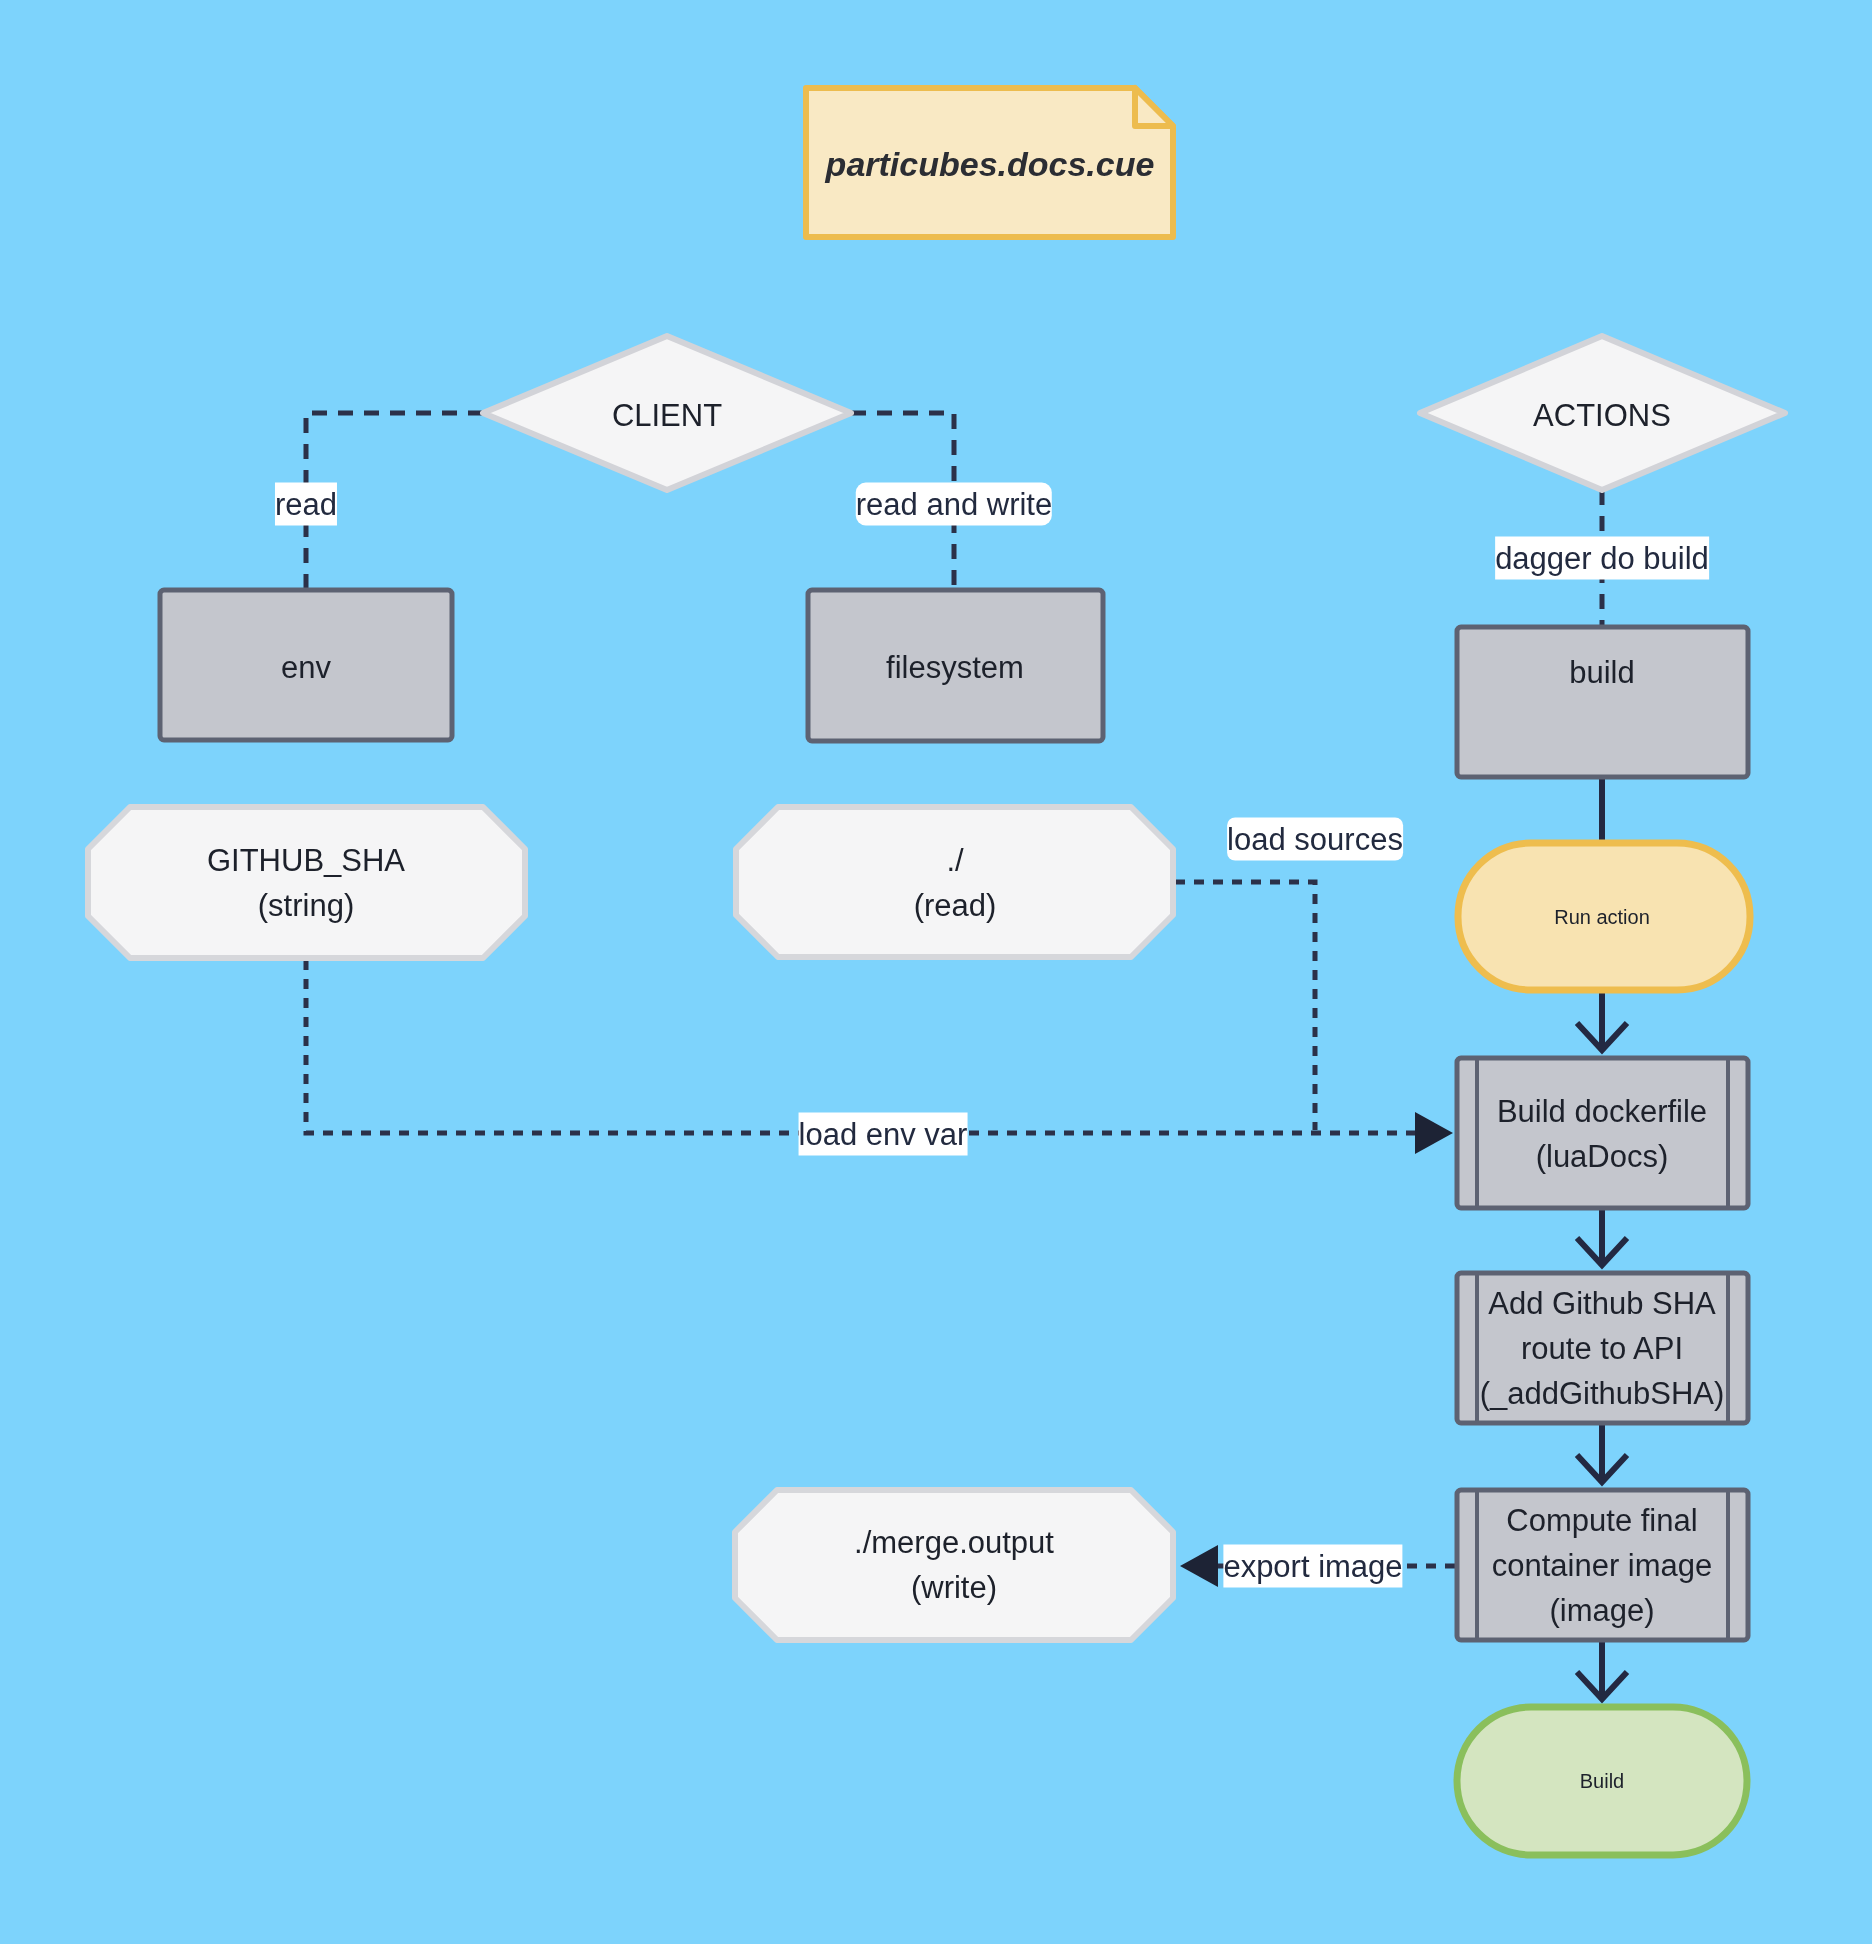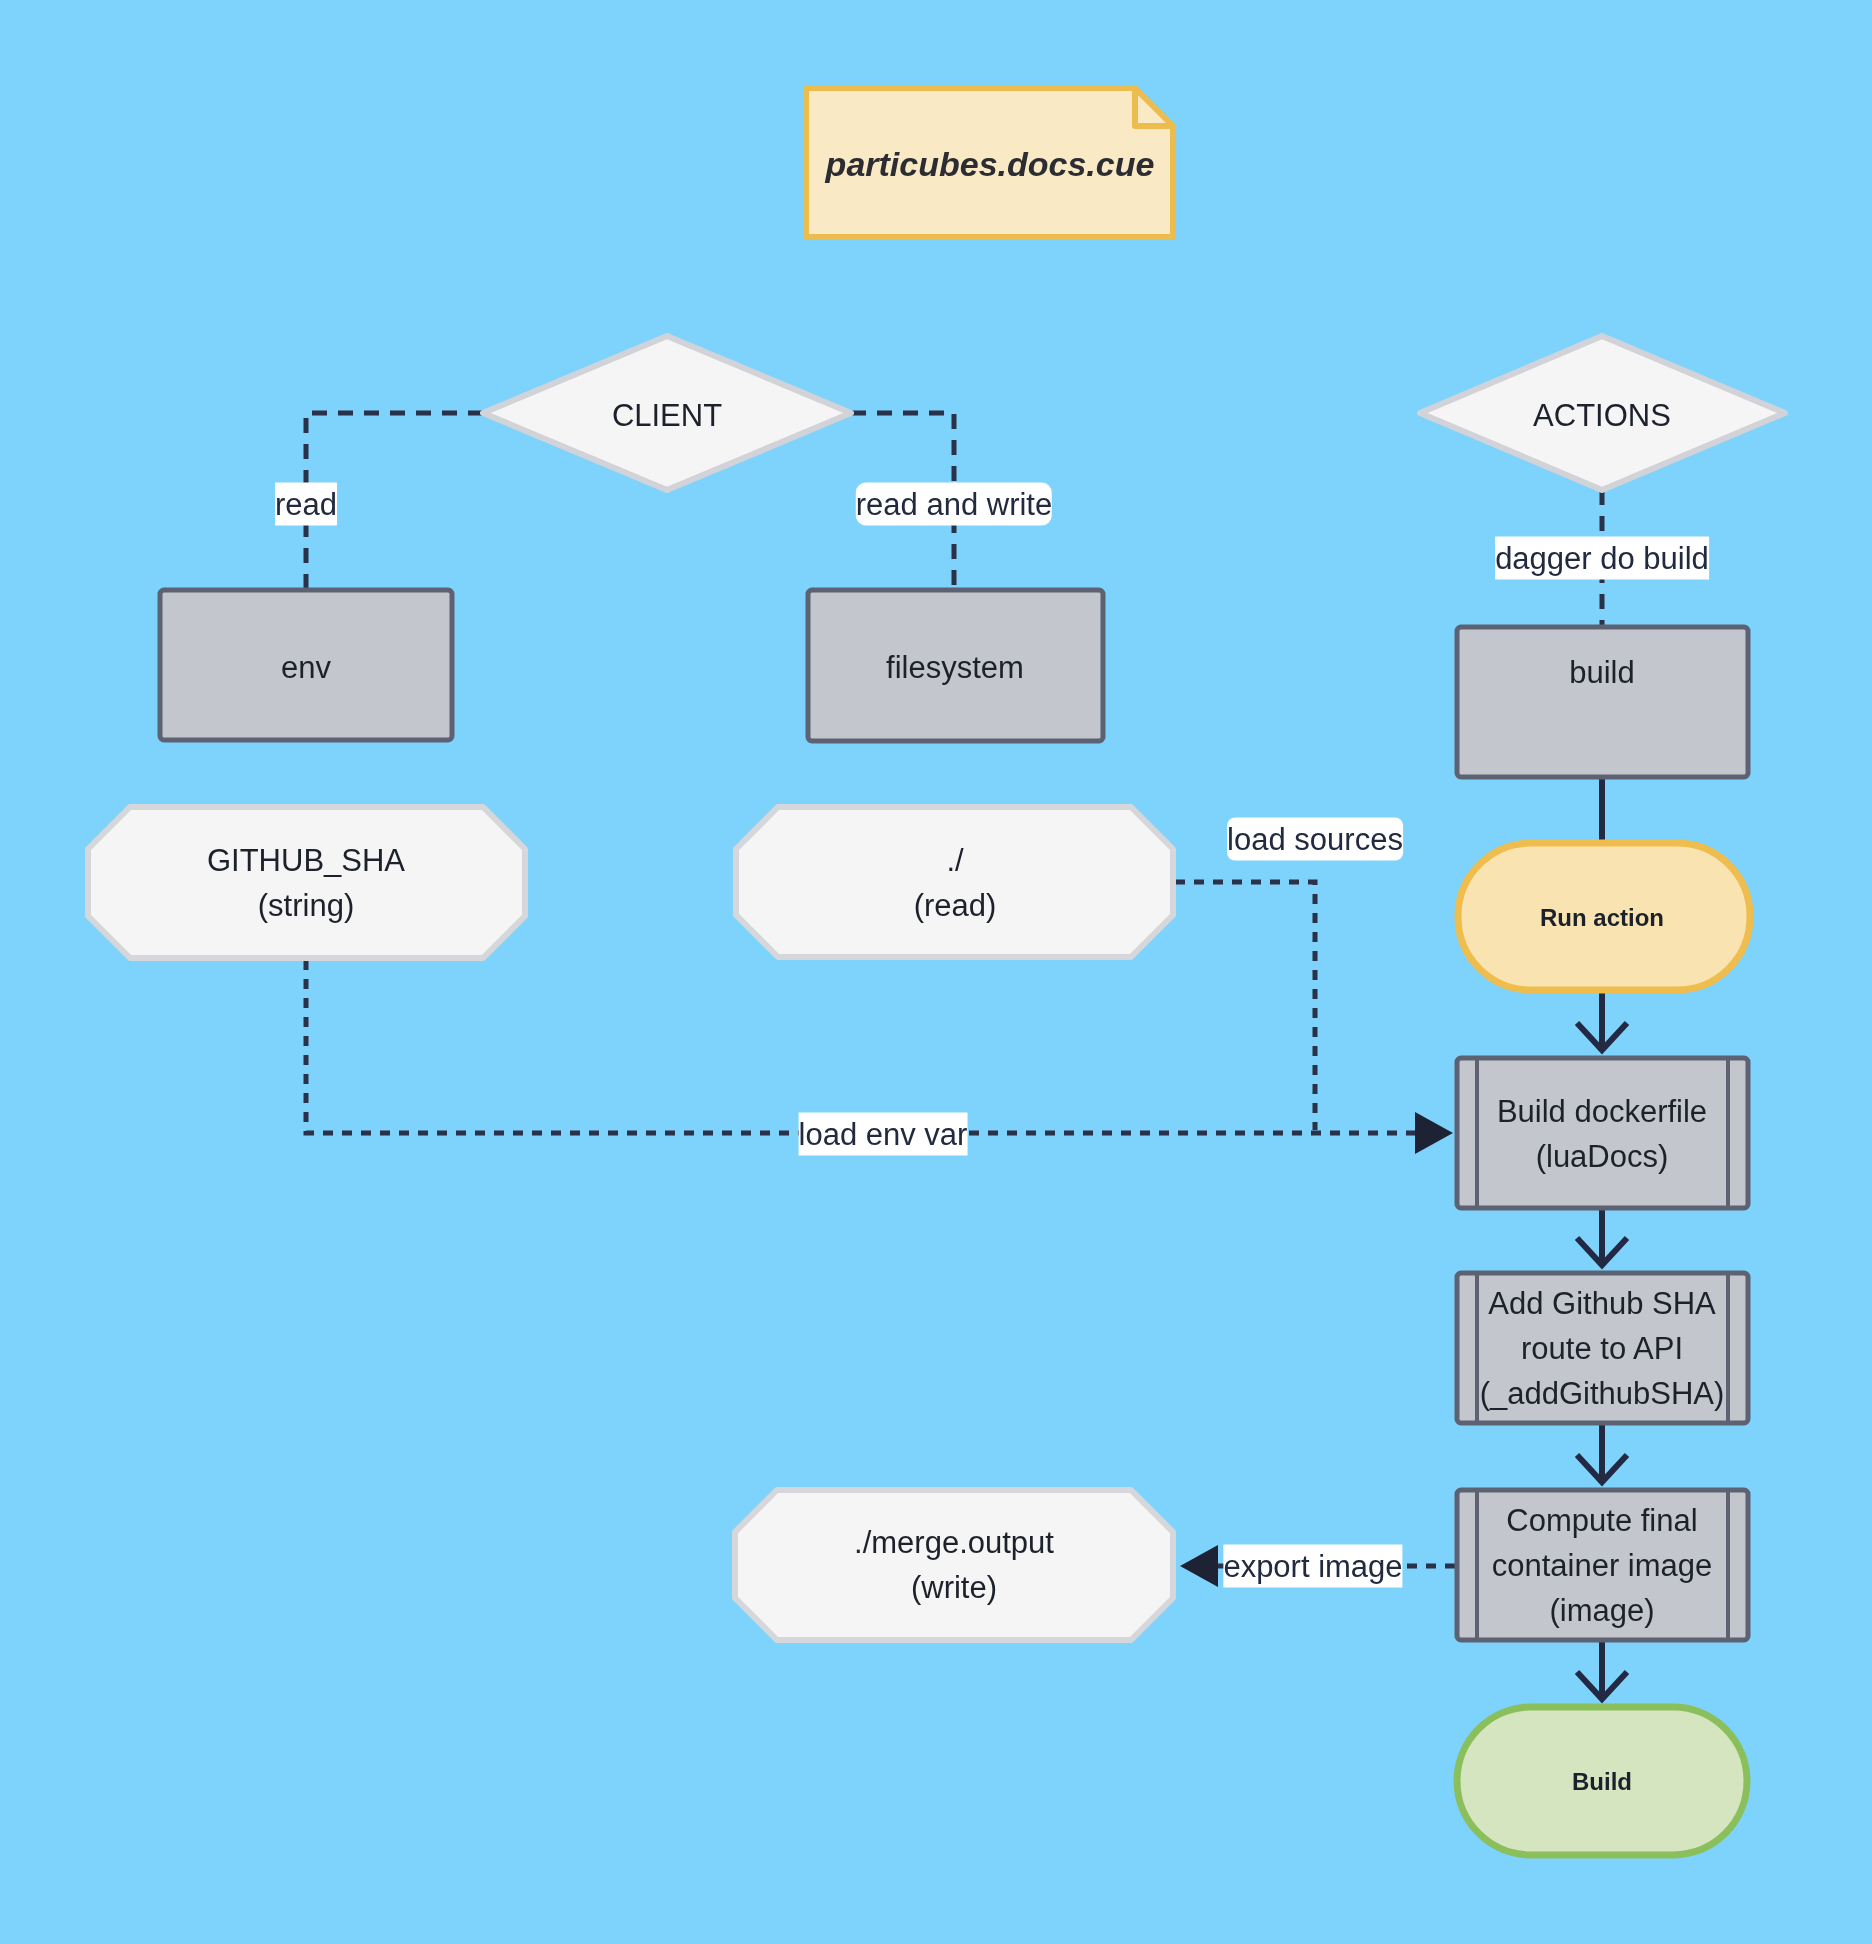--- a/index.html
+++ b/index.html
@@ -20,21 +20,21 @@
   }
   .shape-label {
     position: absolute;
     transform: translate(-50%, -50%);
     color: #1d212b;
     font-size: 31px;
     line-height: 45px;
     text-align: center;
     white-space: pre-line;
   }
-  .shape-label.bold { font-weight: bold; font-size: 24px; }
+  .shape-label.bold { font-weight: normal; font-size: 20px; }
   .shape-label.note-title {
     font-weight: bold;
     font-style: italic;
     font-size: 34px;
     color: #2b2d33;
   }
   .edge-label {
     position: absolute;
     transform: translate(-50%, -50%);
     background: #ffffff;

